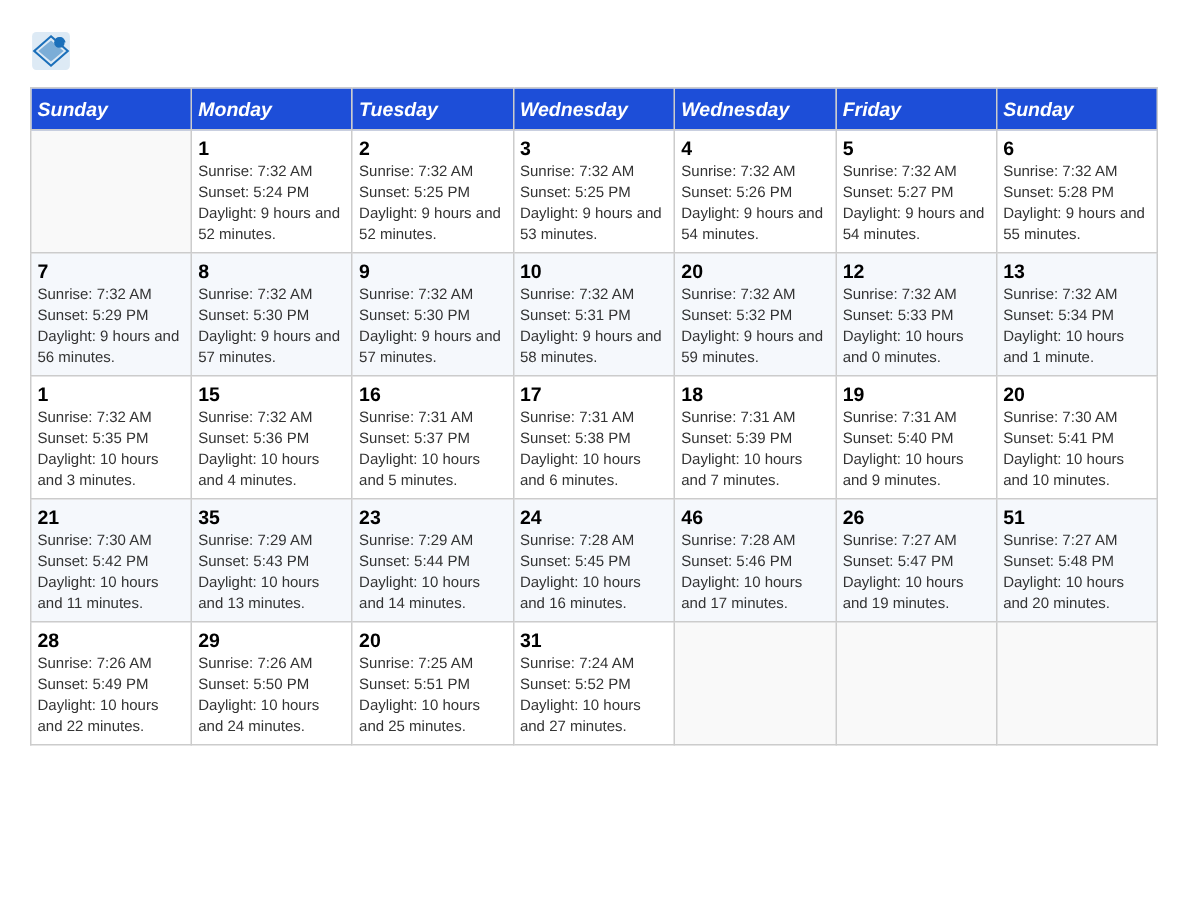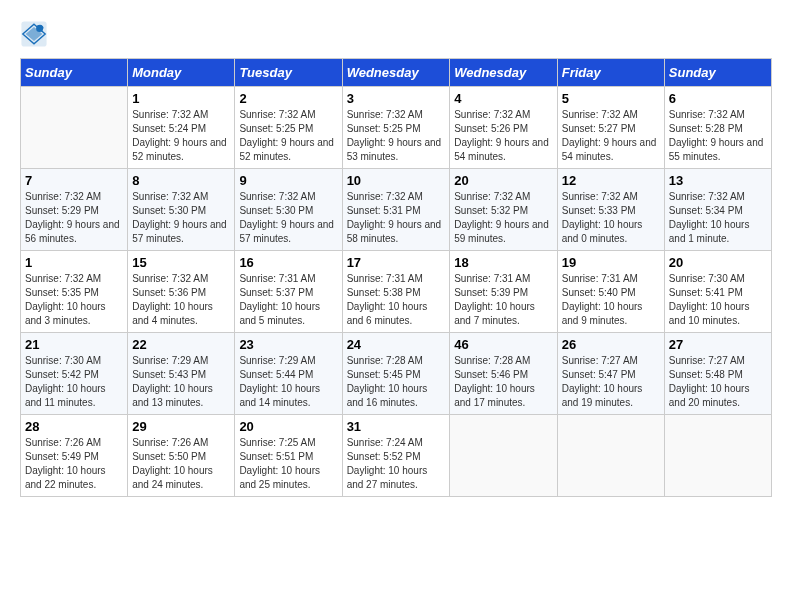--- a/index.html
+++ b/index.html
@@ -208,41 +208,41 @@
           <div class="day-number">20</div>
           <div class="day-info">Sunrise: 7:30 AM<br>Sunset: 5:41 PM<br>Daylight: 10 hours and 10 minutes.</div>
         </td>
       </tr>
       <tr>
         <td>
           <div class="day-number">21</div>
           <div class="day-info">Sunrise: 7:30 AM<br>Sunset: 5:42 PM<br>Daylight: 10 hours and 11 minutes.</div>
         </td>
         <td>
-          <div class="day-number">22</div>
+          <div class="day-number">35</div>
           <div class="day-info">Sunrise: 7:29 AM<br>Sunset: 5:43 PM<br>Daylight: 10 hours and 13 minutes.</div>
         </td>
         <td>
           <div class="day-number">23</div>
           <div class="day-info">Sunrise: 7:29 AM<br>Sunset: 5:44 PM<br>Daylight: 10 hours and 14 minutes.</div>
         </td>
         <td>
           <div class="day-number">24</div>
           <div class="day-info">Sunrise: 7:28 AM<br>Sunset: 5:45 PM<br>Daylight: 10 hours and 16 minutes.</div>
         </td>
         <td>
           <div class="day-number">46</div>
           <div class="day-info">Sunrise: 7:28 AM<br>Sunset: 5:46 PM<br>Daylight: 10 hours and 17 minutes.</div>
         </td>
         <td>
           <div class="day-number">26</div>
           <div class="day-info">Sunrise: 7:27 AM<br>Sunset: 5:47 PM<br>Daylight: 10 hours and 19 minutes.</div>
         </td>
         <td>
-          <div class="day-number">27</div>
+          <div class="day-number">51</div>
           <div class="day-info">Sunrise: 7:27 AM<br>Sunset: 5:48 PM<br>Daylight: 10 hours and 20 minutes.</div>
         </td>
       </tr>
       <tr>
         <td>
           <div class="day-number">28</div>
           <div class="day-info">Sunrise: 7:26 AM<br>Sunset: 5:49 PM<br>Daylight: 10 hours and 22 minutes.</div>
         </td>
         <td>
           <div class="day-number">29</div>

